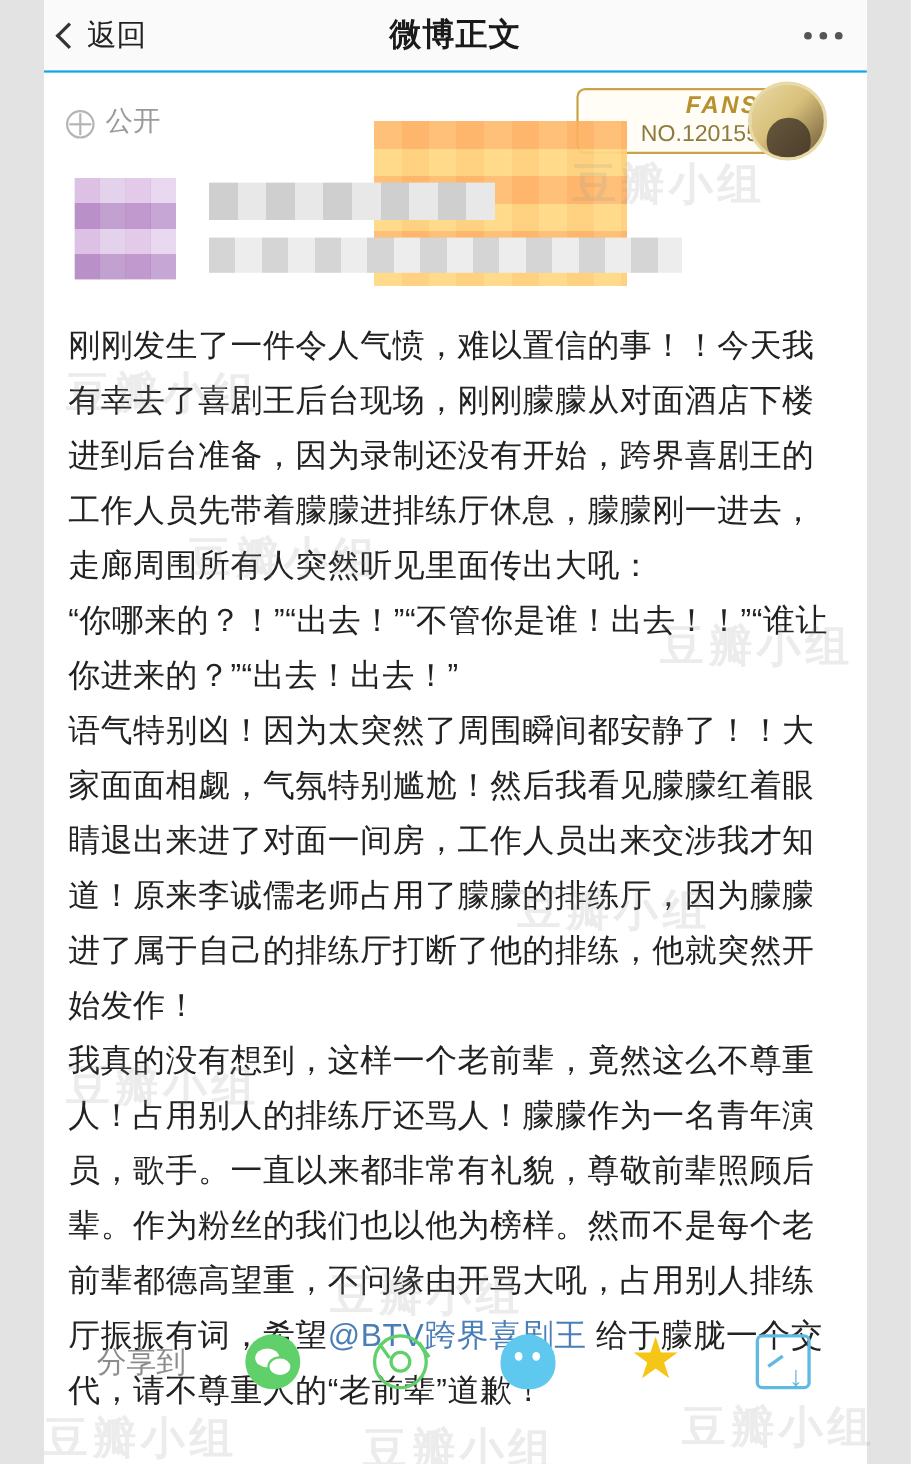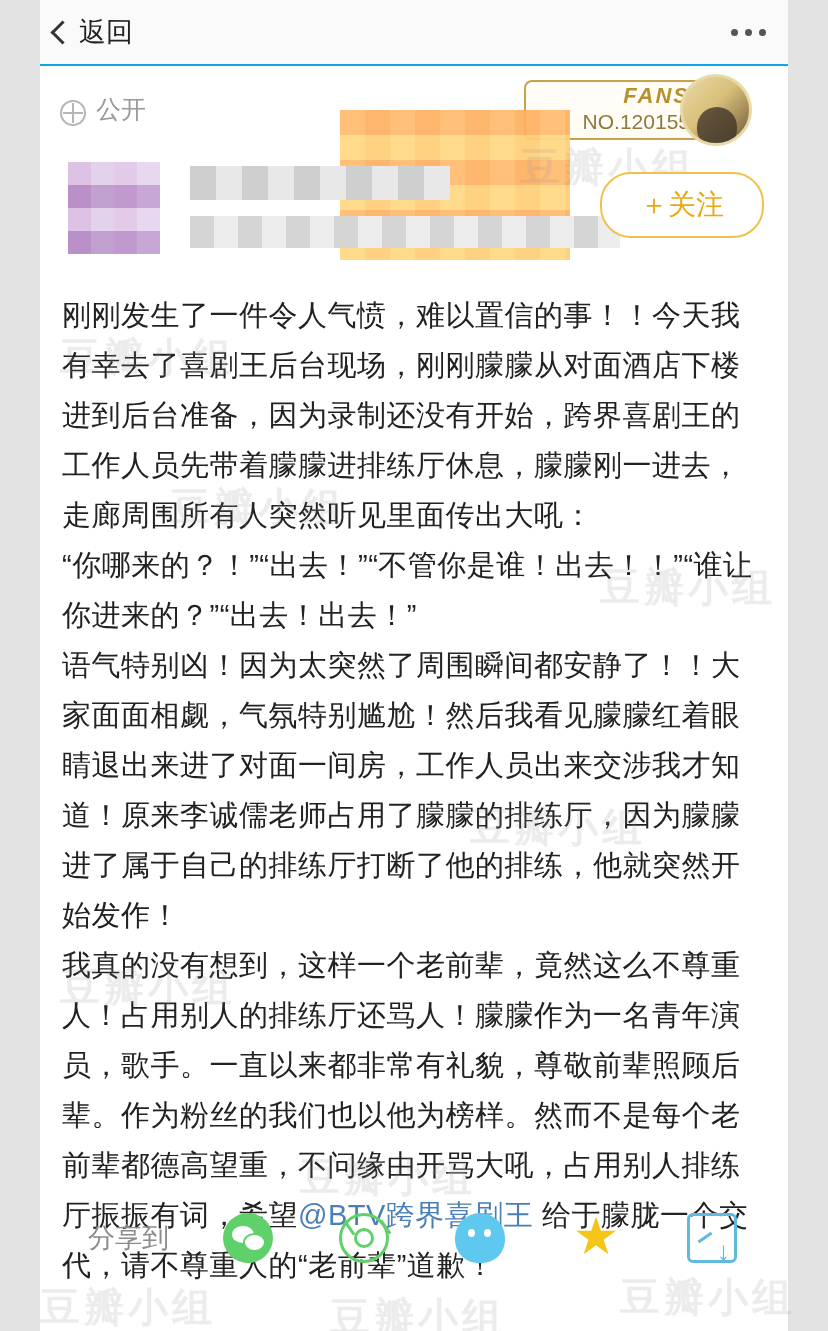--- a/index.html
+++ b/index.html
@@ -399,20 +399,21 @@
   <div class="gutter left"></div>
   <div class="gutter right"></div>
 
   <div class="content">
 
     <div class="navbar">
       <div class="nav-back">
         <span class="chev"></span>
         <span>返回</span>
       </div>
+      <div class="nav-title">微博正文</div>
       <div class="nav-more">
         <i></i>
         <i></i>
         <i></i>
       </div>
     </div>
 
     <div class="meta-row">
       <div class="public">
         <span class="globe"></span>
@@ -424,21 +425,20 @@
       </div>
       <div class="fans-avatar"></div>
     </div>
 
     <div class="user-block">
       <div class="pixelblock px-img"></div>
       <div class="pixelblock px-avatar"></div>
       <div class="pixelblock px-avatar-2"></div>
       <div class="pixelblock px-name"></div>
       <div class="pixelblock px-sub"></div>
-      <div class="follow-btn">＋关注</div>
     </div>
 
     <div class="post-body"><span>刚刚发生了一件令人气愤，难以置信的事！！今天我有幸去了喜剧王后台现场，刚刚朦朦从对面酒店下楼进到后台准备，因为录制还没有开始，跨界喜剧王的工作人员先带着朦朦进排练厅休息，朦朦刚一进去，走廊周围所有人突然听见里面传出大吼：
 “你哪来的？！”“出去！”“不管你是谁！出去！！”“谁让你进来的？”“出去！出去！”
 语气特别凶！因为太突然了周围瞬间都安静了！！大家面面相觑，气氛特别尴尬！然后我看见朦朦红着眼睛退出来进了对面一间房，工作人员出来交涉我才知道！原来李诚儒老师占用了朦朦的排练厅，因为朦朦进了属于自己的排练厅打断了他的排练，他就突然开始发作！
 我真的没有想到，这样一个老前辈，竟然这么不尊重人！占用别人的排练厅还骂人！朦朦作为一名青年演员，歌手。一直以来都非常有礼貌，尊敬前辈照顾后辈。作为粉丝的我们也以他为榜样。然而不是每个老前辈都德高望重，不问缘由开骂大吼，占用别人排练厅振振有词，希望</span><span class="mention">@BTV跨界喜剧王</span><span> 给于朦胧一个交代，请不尊重人的“老前辈”道歉！</span></div>
 
     <div class="share-bar">
       <div class="share-label">分享到</div>
       <div class="share-icons">

